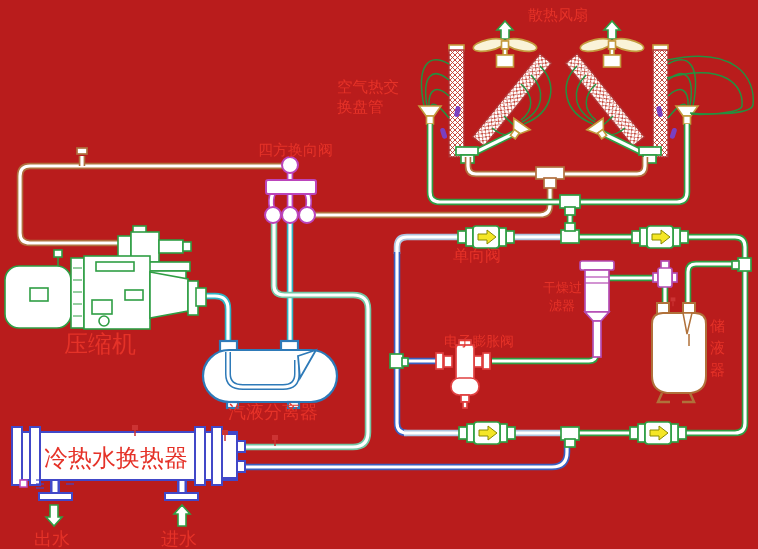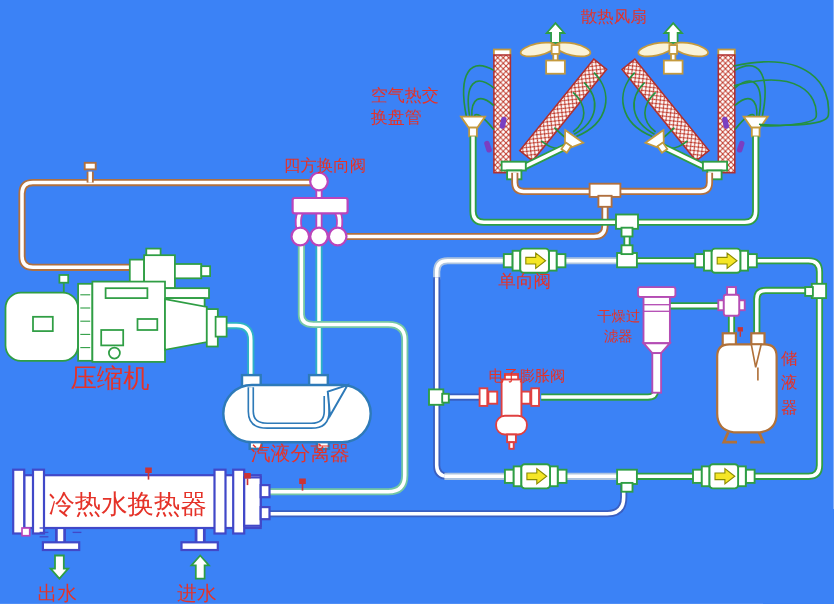--- a/index.html
+++ b/index.html
@@ -1,16 +1,16 @@
 <!DOCTYPE html>
 <html><head>
 <meta charset="utf-8">
 <style>
   html,body{margin:0;padding:0;background:#ffffff;}
-  .stage{position:relative;width:758px;height:549px;background:#3b82f6;overflow:hidden;}
+  .stage{position:relative;width:758px;height:549px;background:#b91c1c;overflow:hidden;}
   svg{display:block;}
   .pipe{fill:none;stroke-width:6.5;stroke-linejoin:round;stroke-linecap:butt;}
   .pipe-inner{fill:none;stroke:#ffffff;stroke-width:3.2;stroke-linejoin:round;stroke-linecap:butt;}
   .tube{fill:none;stroke:#249140;stroke-width:1.5;}
   .lbl{fill:#e53228;font-family:"DejaVu Sans",sans-serif;}
   .fit{fill:#ffffff;stroke:#2f9e44;stroke-width:1.7;}
   .fitB{fill:#ffffff;stroke:#b0703f;stroke-width:1.7;}
   .fitM{fill:#ffffff;stroke:#b44cb4;stroke-width:1.7;}
   .mag{fill:#ffffff;stroke:#bb44bb;stroke-width:2;}
   .grn{fill:#ffffff;stroke:#2f9e44;stroke-width:1.6;}

